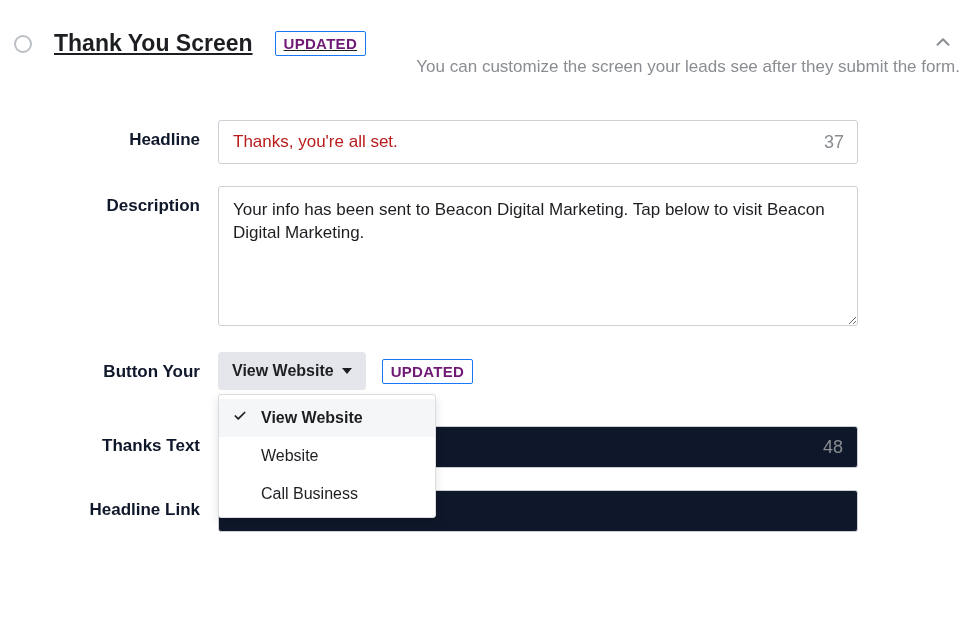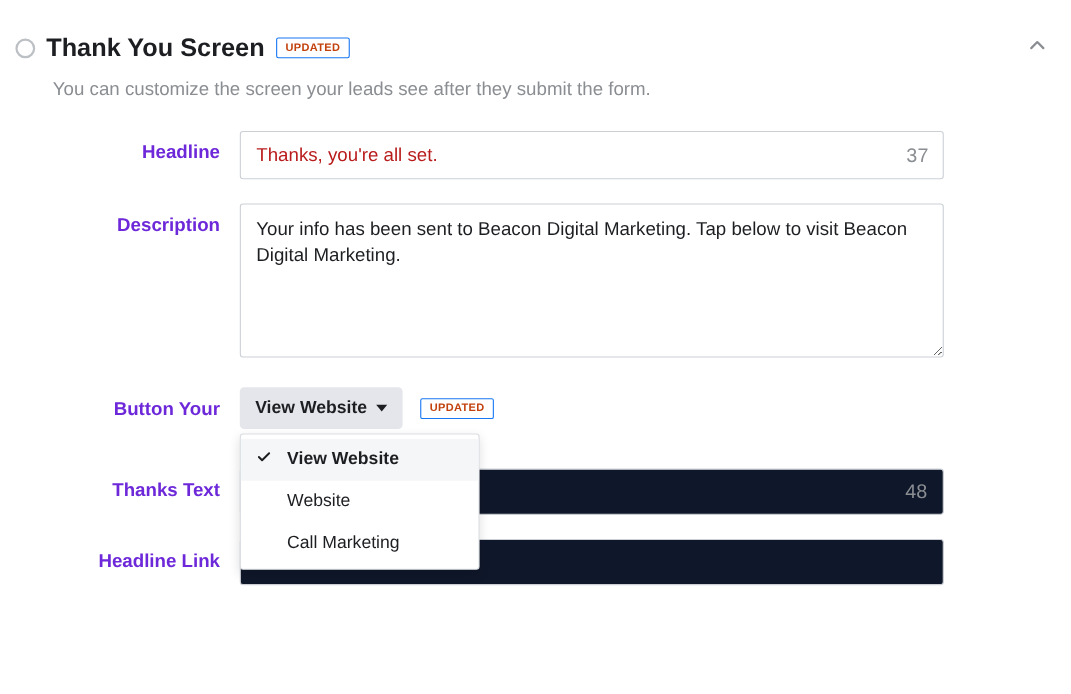--- a/index.html
+++ b/index.html
@@ -6,69 +6,70 @@
     body {
       font-family: -apple-system, BlinkMacSystemFont, "Segoe UI", Helvetica, Arial, sans-serif;
       background: #fff;
       color: #1c1e21;
       padding: 30px 14px 30px 14px;
       width: 974px;
     }
     .section-header {
       display: flex;
       align-items: center;
-      gap: 10px;
-      margin-bottom: 14px;
+      gap: 22px;
+      text-decoration: underline;
     }
     .radio-circle {
       width: 18px;
       height: 18px;
       border: 2px solid #bcc0c4;
       border-radius: 50%;
       flex-shrink: 0;
     }
     .section-title {
       font-size: 23px;
       font-weight: 700;
       color: #1c1e21;
     }
     .badge {
       border: 1.5px solid #1877f2;
-      color: #c2410c;
-      font-size: 10px;
+      color: #701a75;
+      font-size: 15px;
       font-weight: 700;
       padding: 3px 8px;
       border-radius: 2px;
       letter-spacing: 0.3px;
     }
     .collapse-icon {
       margin-left: auto;
       margin-right: 6px;
       color: #8a8d91;
     }
     .section-desc {
       font-size: 17px;
       color: #8a8d91;
       margin-left: 34px;
-      margin-bottom: 28px;
+      margin-bottom: 43px;
+      text-align: right;
     }
     .form-rows {
       margin-left: 34px;
     }
     .form-row {
       display: flex;
       align-items: flex-start;
       margin-bottom: 22px;
     }
     .form-label {
       width: 170px;
       text-align: right;
       font-size: 17px;
       font-weight: 700;
-      color: #6d28d9;
+      color: #0f172a;
       padding-top: 10px;
       padding-right: 18px;
       flex-shrink: 0;
     }
     .form-control-wrap {
       flex: 1;
       position: relative;
       max-width: 640px;
     }
     .text-input {
@@ -217,21 +218,21 @@
             <svg width="14" height="14" viewBox="0 0 24 24" fill="none" stroke="currentColor" stroke-width="3" stroke-linecap="round" stroke-linejoin="round">
                 <polyline points="20 6 9 17 4 12"></polyline>
               </svg>
           </span>
           <span>View Website</span>
         </div>
         <div class="dropdown-item">
           <span>Website</span>
         </div>
         <div class="dropdown-item">
-          <span>Call Marketing</span>
+          <span>Call Business</span>
         </div>
       </div>
     </div>
   </div>
 
   <div class="form-row button-text-row">
     <div class="form-label">Thanks Text</div>
     <div class="form-control-wrap">
       <div class="partial-input">
         <div class="char-count">48</div>

